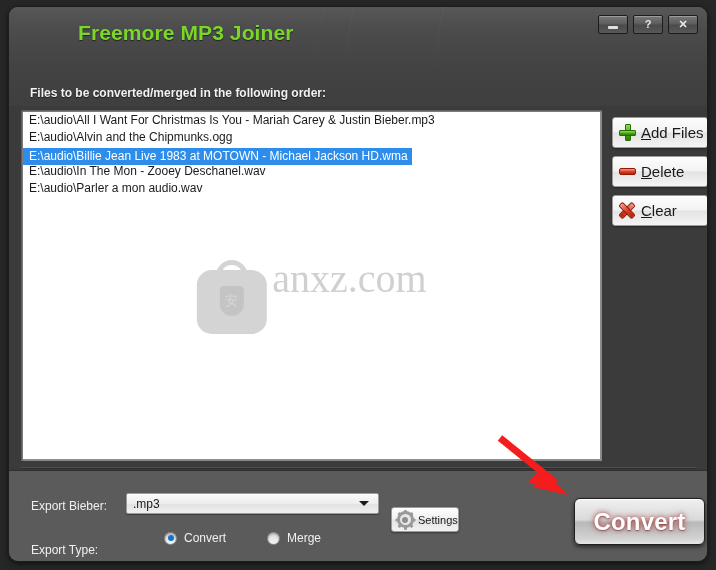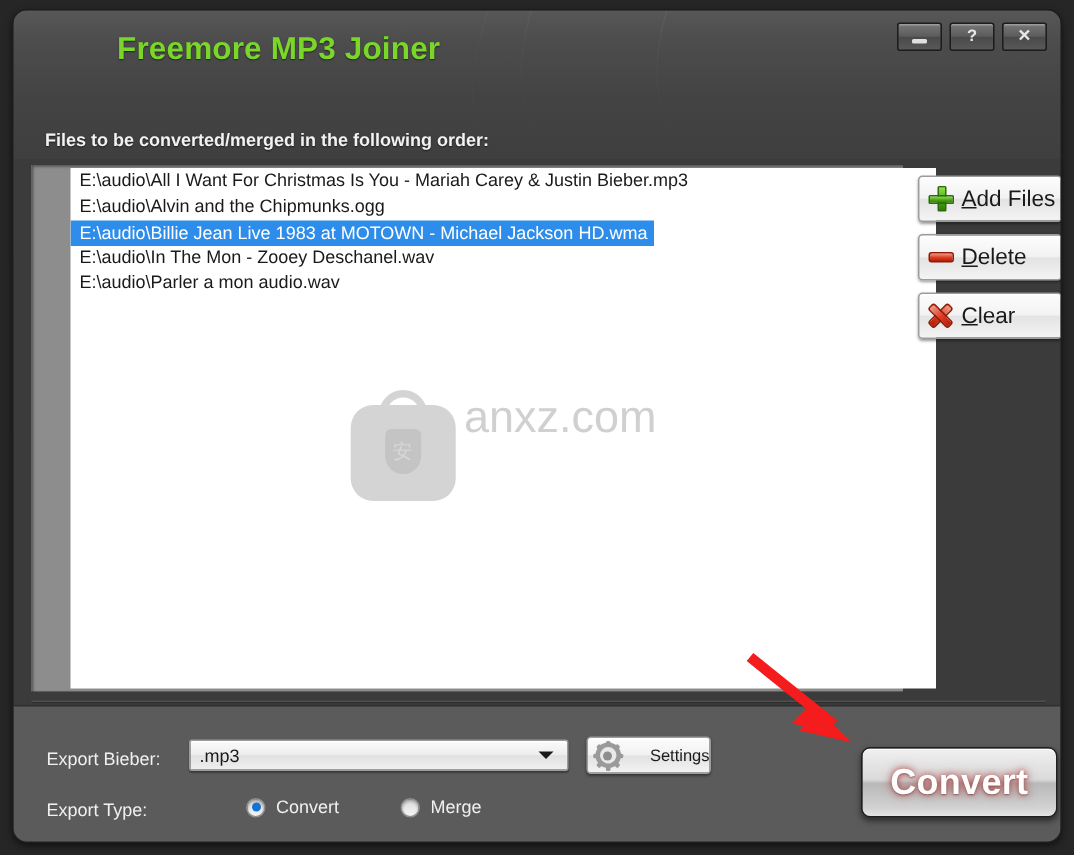--- a/index.html
+++ b/index.html
@@ -143,21 +143,20 @@
     background: #8d8d8d;
     padding: 2px;
     box-sizing: border-box;
     box-shadow: inset 1px 1px 2px rgba(0,0,0,.45);
   }
   .list-box {
     position: relative;
     width: 100%; height: 100%;
     background: #ffffff;
     overflow: hidden;
-    margin-left: 24px;
   }
   .file-row {
     height: 17px;
     line-height: 17px;
     font-size: 12px;
     color: #1a1a1a;
     padding-left: 6px;
     white-space: nowrap;
     cursor: default;
   }
@@ -222,25 +221,25 @@
   .wm-cn {
     font-size: 40px;
     font-weight: bold;
     color: #d6d6d6;
     line-height: 42px;
     letter-spacing: 2px;
     font-family: "DejaVu Sans", sans-serif;
     -webkit-text-stroke: 1px #d6d6d6;
   }
   .wm-dom {
-    font-size: 30px;
+    font-size: 40px;
     color: #d0d0d0;
     line-height: 30px;
     letter-spacing: 0px;
-    font-family: Liberation Sans, sans-serif;
+    font-family: Liberation Serif, serif;
   }
 
   
   .side-btns {
     position: absolute;
     left: 603px; top: 11px;
     width: 96px;
   }
   .side-btn {
     width: 96px; height: 31px;
@@ -330,21 +329,21 @@
     border-top: 1px solid #2f2f2f;
   }
 
   .lbl-static {
     position: absolute;
     font-size: 12px;
     color: #f0f0f0;
     white-space: nowrap;
   }
   #lbl-format { left: 22px; top: 28px; }
-  #lbl-type   { left: 22px; top: 62px; }
+  #lbl-type   { left: 22px; top: 72px; }
 
   .combo {
     position: absolute;
     left: 117px; top: 22px;
     width: 253px; height: 21px;
     border: 1px solid #9b9b9b;
     border-radius: 2px;
     background: linear-gradient(180deg, #fbfbfb 0%, #ededed 50%, #e1e1e1 51%, #efefef 100%);
     box-shadow: 0 1px 1px rgba(0,0,0,.35), inset 0 1px 0 #ffffff;
     box-sizing: border-box;
@@ -361,31 +360,30 @@
   .combo-arrow {
     width: 0; height: 0;
     border-left: 5px solid transparent;
     border-right: 5px solid transparent;
     border-top: 5px solid #1a1a1a;
     margin-right: 9px;
   }
 
   .settings-btn {
     position: absolute;
-    left: 382px; top: 20px;
-    width: 83px; height: 25px;
+    left: 382px; top: 36px;
+    width: 68px; height: 25px;
     border: 1px solid #9c9c9c;
     border-radius: 3px;
     background: linear-gradient(180deg, #fdfdfd 0%, #f1f1f1 48%, #e2e2e2 52%, #f3f3f3 100%);
     box-shadow: 0 1px 2px rgba(0,0,0,.4), inset 0 1px 0 #ffffff;
     display: flex;
     align-items: center;
     box-sizing: border-box;
     cursor: pointer;
-    justify-content: space-between;
   }
   .settings-btn .ico { width: 26px; display:flex; align-items:center; justify-content:center; }
   .settings-btn .lbl { font-size: 11px; color: #1a1a1a; }
 
   .gear {
     width: 17px; height: 17px;
     position: relative;
   }
   .gear .gr-outer {
     position: absolute; inset: 0;

